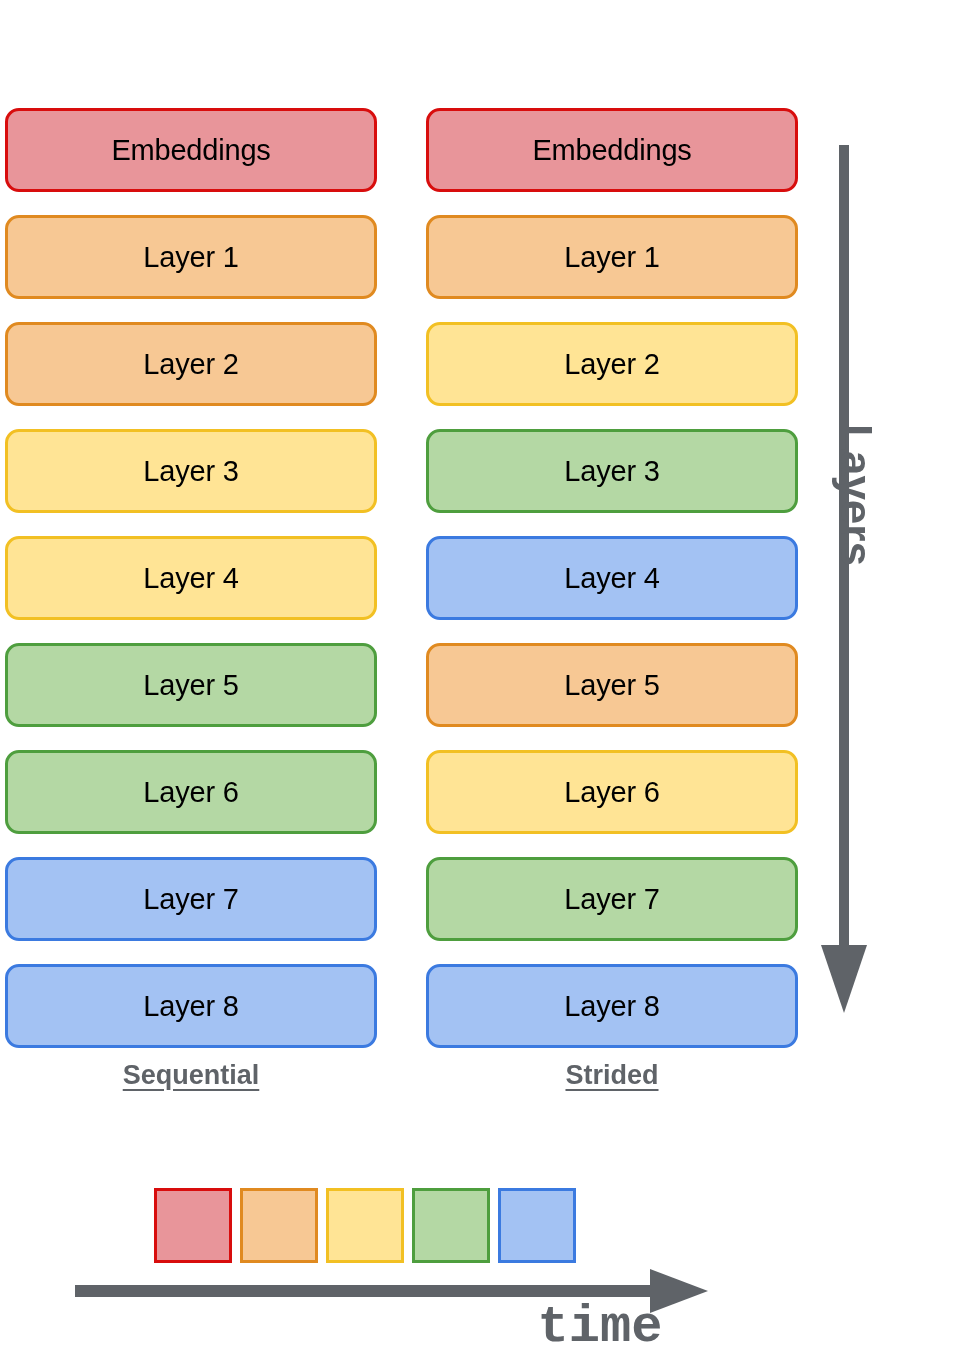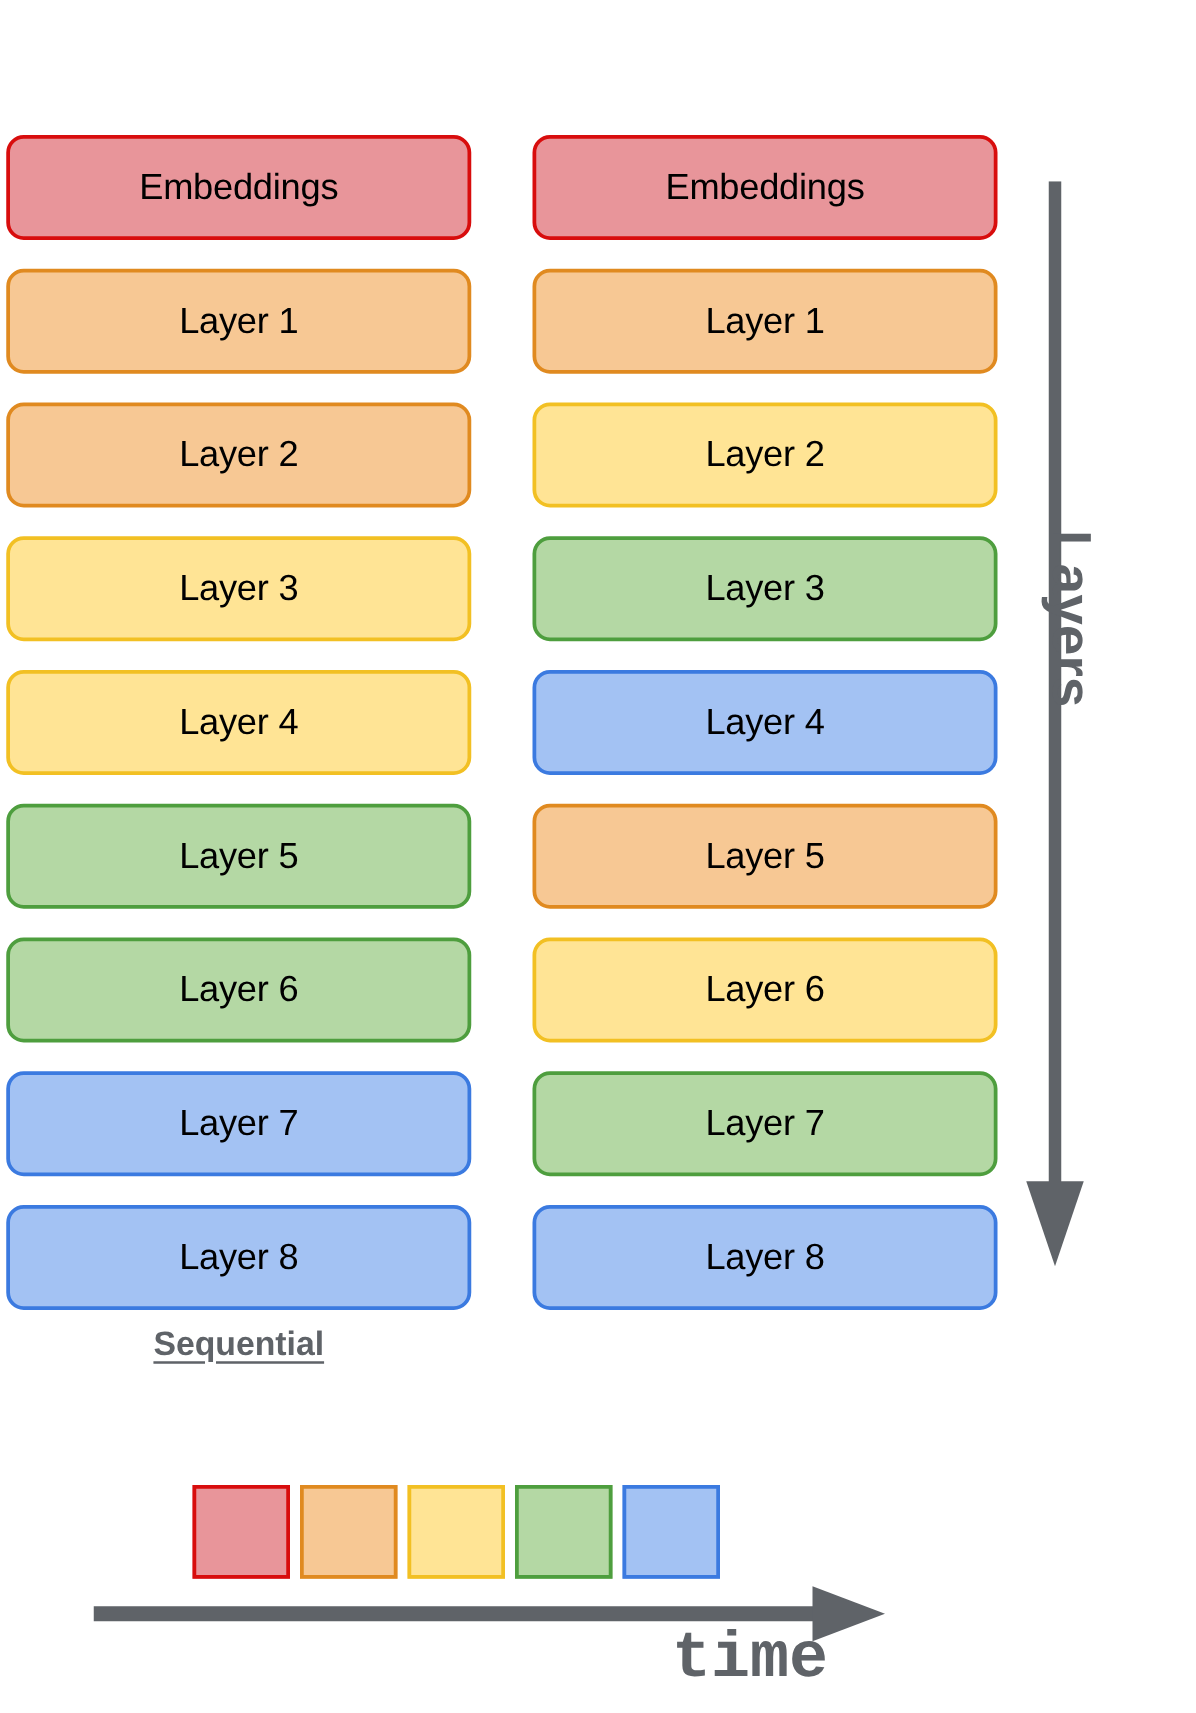--- a/index.html
+++ b/index.html
@@ -183,20 +183,21 @@
       <div class="layer-box" style="background: rgb(255, 228, 149); border-color: rgb(242, 192, 35);">
         <span class="layer-label">Layer 6</span>
       </div>
       <div class="layer-box" style="background: rgb(180, 216, 164); border-color: rgb(78, 158, 62);">
         <span class="layer-label">Layer 7</span>
       </div>
       <div class="layer-box" style="background: rgb(163, 194, 243); border-color: rgb(59, 122, 224);">
         <span class="layer-label">Layer 8</span>
       </div>
     </div>
+  <div class="column-caption right">Strided</div>
 
   <div class="layers-arrow">
     <svg width="100" height="880" viewBox="0 0 100 880" xmlns="http://www.w3.org/2000/svg">
       <rect x="27" y="0" width="10" height="805" fill="#5f6368"></rect>
       <polygon points="9,800 55,800 32,868" fill="#5f6368"></polygon>
     </svg>
   </div>
   <div class="layers-label">Layers</div>
 
   <div class="legend">

